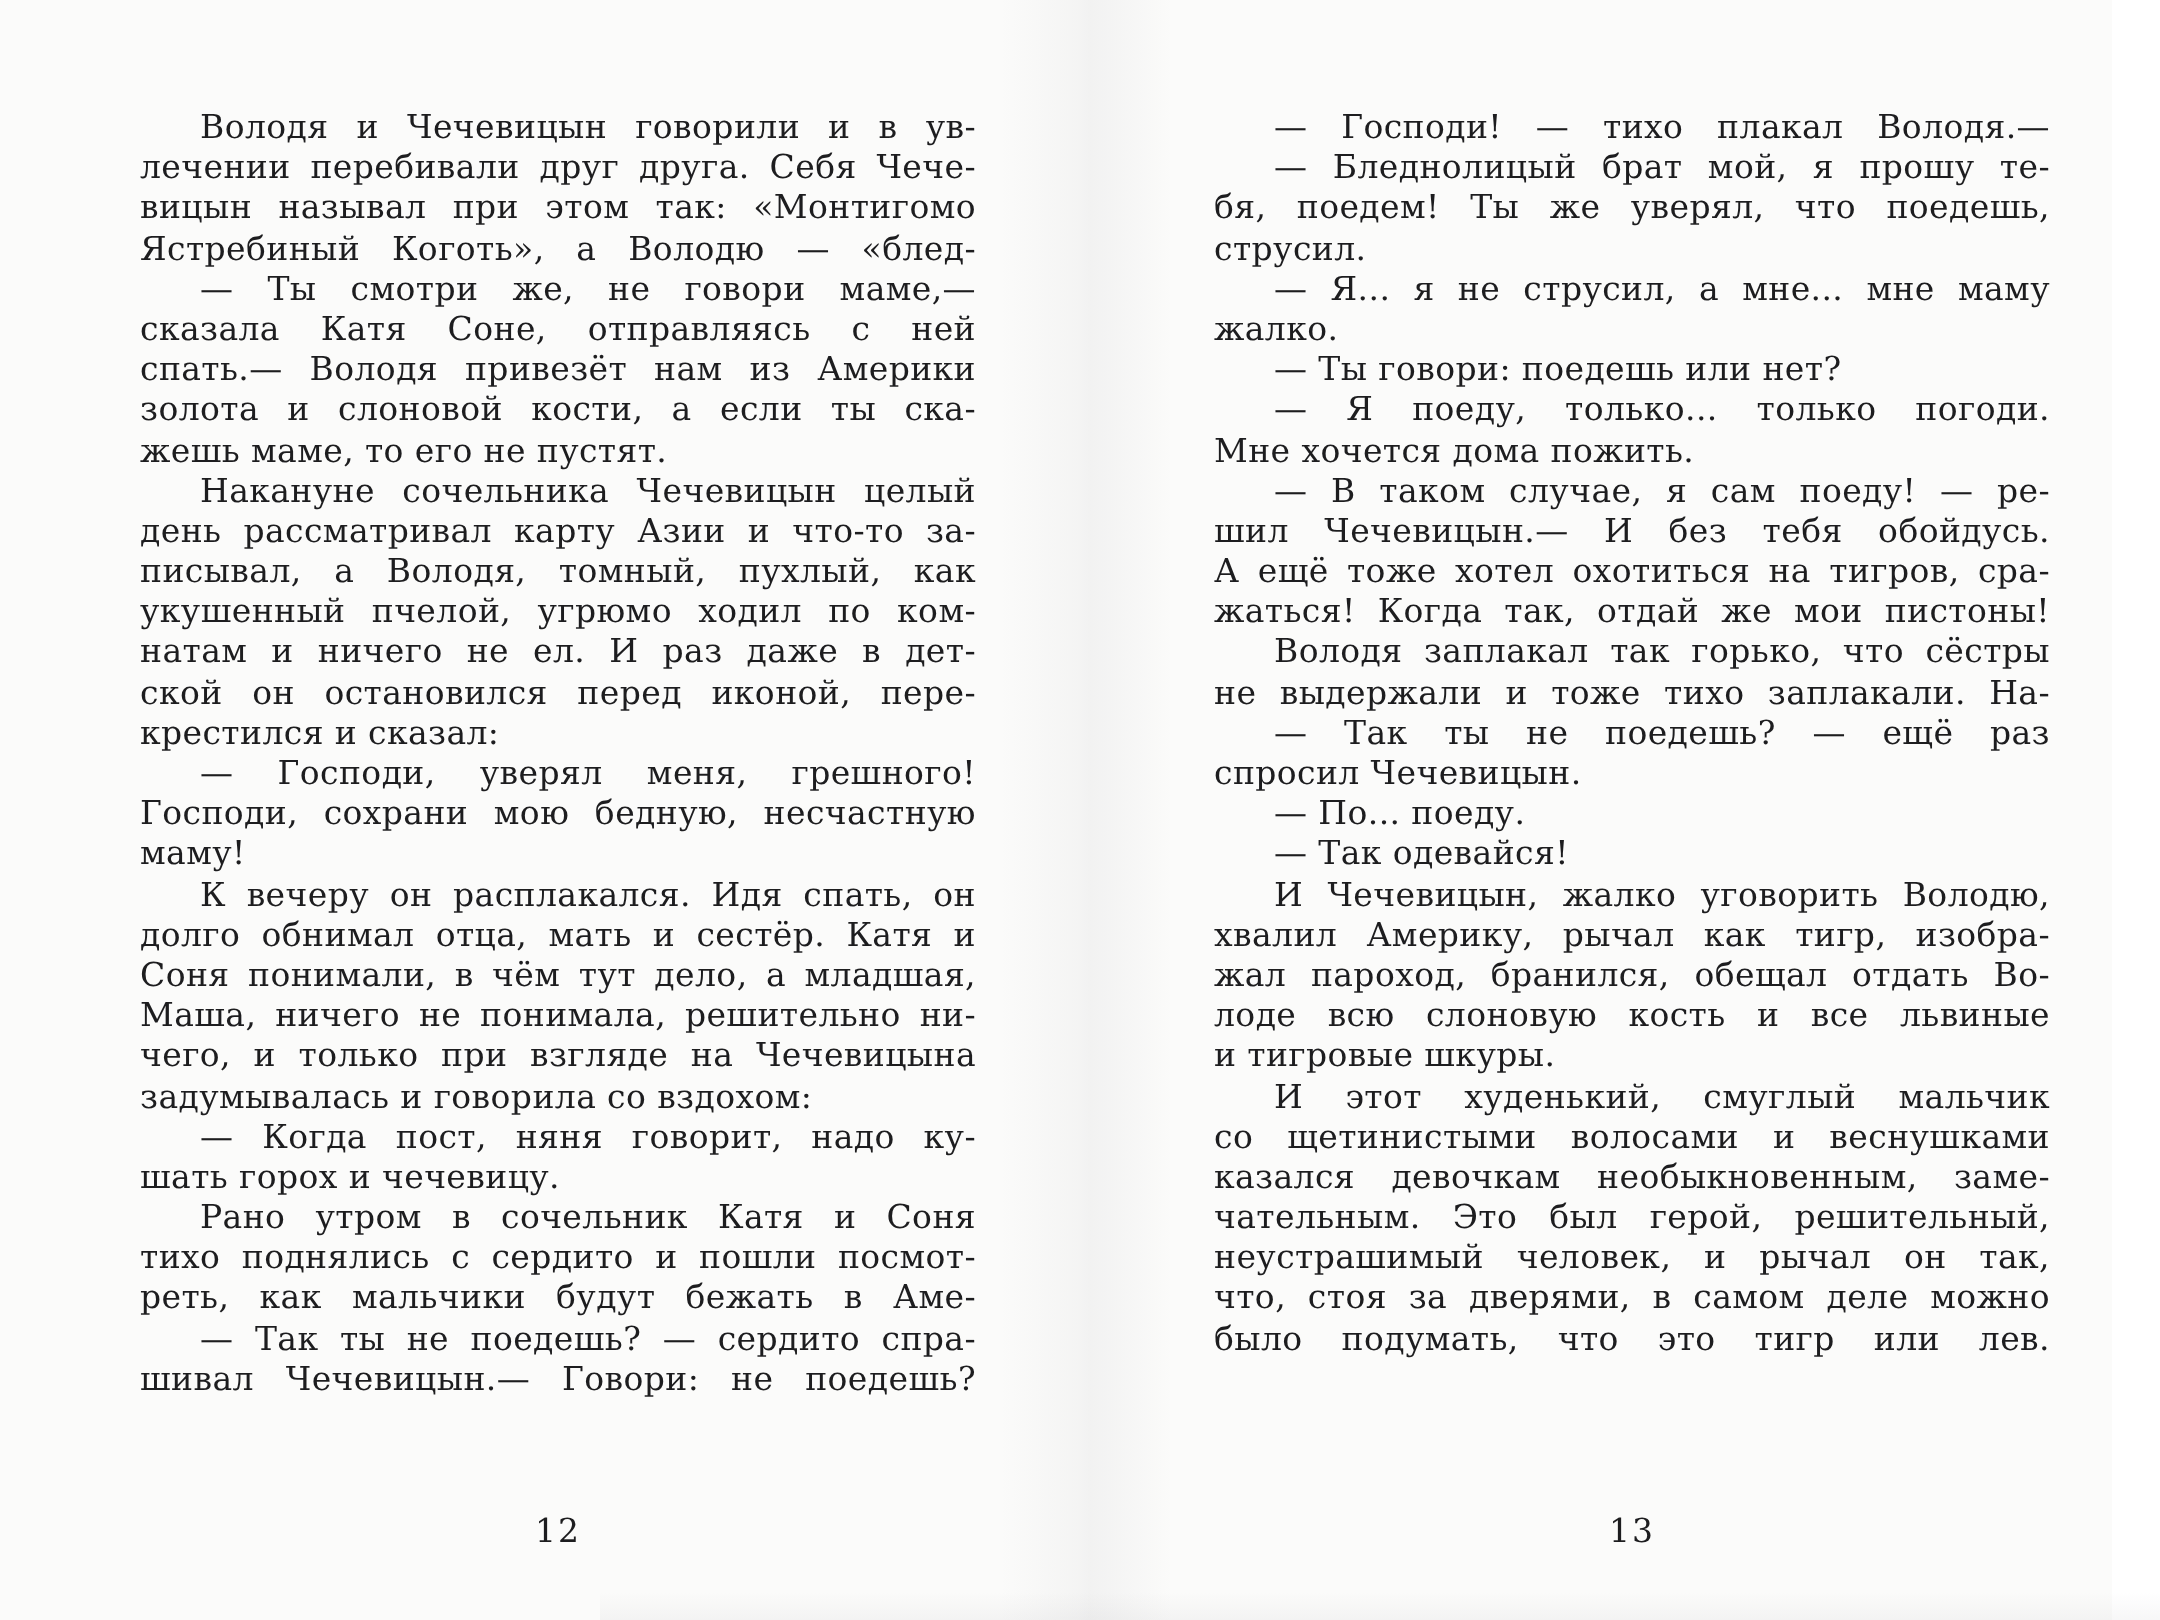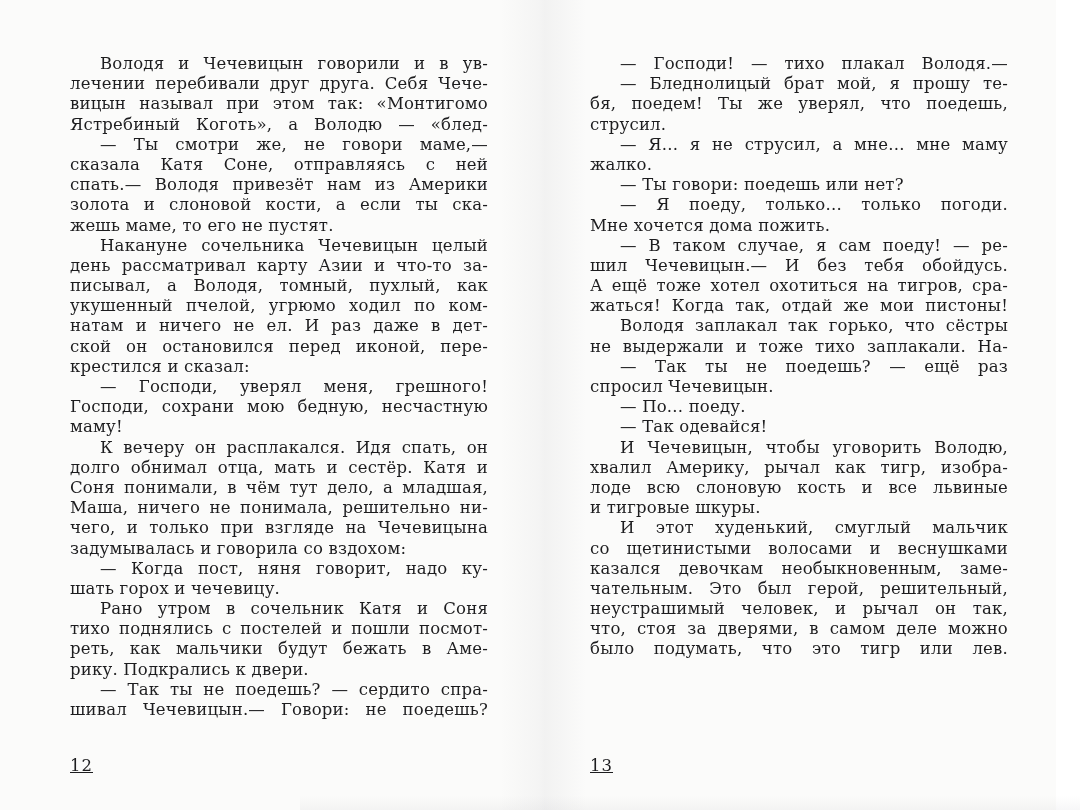--- a/index.html
+++ b/index.html
@@ -25,21 +25,21 @@
     position: absolute; left: 300px; bottom: 0;
     width: 780px; height: 14px;
     background: linear-gradient(180deg, rgba(0,0,0,0) 0%, rgba(140,140,150,0.07) 100%);
     pointer-events: none;
   }
   .page {
     position: absolute; top: 0;
     width: 418px; height: 810px;
   }
   .page-left  { left: 70px;  }
-  .page-right { left: 590px; }
+  .page-right { left: 607px; }
   .text-block {
     position: absolute; top: 54px; left: 0;
     width: 418px;
   }
   .line {
     font-size: 16.5px;
     line-height: 20.2px;
     height: 20.2px;
     max-height: 20.2px;
     overflow: hidden;
@@ -50,25 +50,24 @@
   .line.j {
     text-align: justify;
     text-align-last: justify;
   }
   .line.indent {
     text-indent: 30px;
   }
   .page-number {
     position: absolute; top: 756px; left: 0;
     width: 418px;
-    text-align: left;
+    text-align: center;
     font-size: 16.5px;
     color: var(--ink, #1d1d1f);
     letter-spacing: 1px;
-    text-decoration: underline;
   }
 </style>
 </head>
 <body style="--paper: #fbfbfa; --ink: #1d1d1f;">
 
 <div class="spread">
 
   <div class="page page-left">
     <div class="text-block">
         <div class="line indent j">Володя и Чечевицын говорили и в ув-</div>
@@ -92,23 +91,22 @@
         <div class="line">маму!</div>
         <div class="line indent j">К вечеру он расплакался. Идя спать, он</div>
         <div class="line j">долго обнимал отца, мать и сестёр. Катя и</div>
         <div class="line j">Соня понимали, в чём тут дело, а младшая,</div>
         <div class="line j">Маша, ничего не понимала, решительно ни-</div>
         <div class="line j">чего, и только при взгляде на Чечевицына</div>
         <div class="line">задумывалась и говорила со вздохом:</div>
         <div class="line indent j">— Когда пост, няня говорит, надо ку-</div>
         <div class="line">шать горох и чечевицу.</div>
         <div class="line indent j">Рано утром в сочельник Катя и Соня</div>
-        <div class="line j">тихо поднялись с постелей и пошли посмот-</div>
+        <div class="line j">тихо поднялись с сердито и пошли посмот-</div>
         <div class="line j">реть, как мальчики будут бежать в Аме-</div>
-        <div class="line">рику. Подкрались к двери.</div>
         <div class="line indent j">— Так ты не поедешь? — сердито спра-</div>
         <div class="line j">шивал Чечевицын.— Говори: не поедешь?</div>
       </div>
     <div class="page-number">12</div>
   </div>
 
   <div class="page page-right">
     <div class="text-block">
         <div class="line indent j">— Господи! — тихо плакал Володя.—</div>
         <div class="line indent j">— Бледнолицый брат мой, я прошу те-</div>
@@ -122,22 +120,23 @@
         <div class="line indent j">— В таком случае, я сам поеду! — ре-</div>
         <div class="line j">шил Чечевицын.— И без тебя обойдусь.</div>
         <div class="line j">А ещё тоже хотел охотиться на тигров, сра-</div>
         <div class="line j">жаться! Когда так, отдай же мои пистоны!</div>
         <div class="line indent j">Володя заплакал так горько, что сёстры</div>
         <div class="line j">не выдержали и тоже тихо заплакали. На-</div>
         <div class="line indent j">— Так ты не поедешь? — ещё раз</div>
         <div class="line">спросил Чечевицын.</div>
         <div class="line indent">— По... поеду.</div>
         <div class="line indent">— Так одевайся!</div>
-        <div class="line indent j">И Чечевицын, чтобы уговорить Володю,</div>
+        <div class="line indent j">И Чечевицын, жалко уговорить Володю,</div>
         <div class="line j">хвалил Америку, рычал как тигр, изобра-</div>
+        <div class="line j">жал пароход, бранился, обещал отдать Во-</div>
         <div class="line j">лоде всю слоновую кость и все львиные</div>
         <div class="line">и тигровые шкуры.</div>
         <div class="line indent j">И этот худенький, смуглый мальчик</div>
         <div class="line j">со щетинистыми волосами и веснушками</div>
         <div class="line j">казался девочкам необыкновенным, заме-</div>
         <div class="line j">чательным. Это был герой, решительный,</div>
         <div class="line j">неустрашимый человек, и рычал он так,</div>
         <div class="line j">что, стоя за дверями, в самом деле можно</div>
         <div class="line j">было подумать, что это тигр или лев.</div>
       </div>

